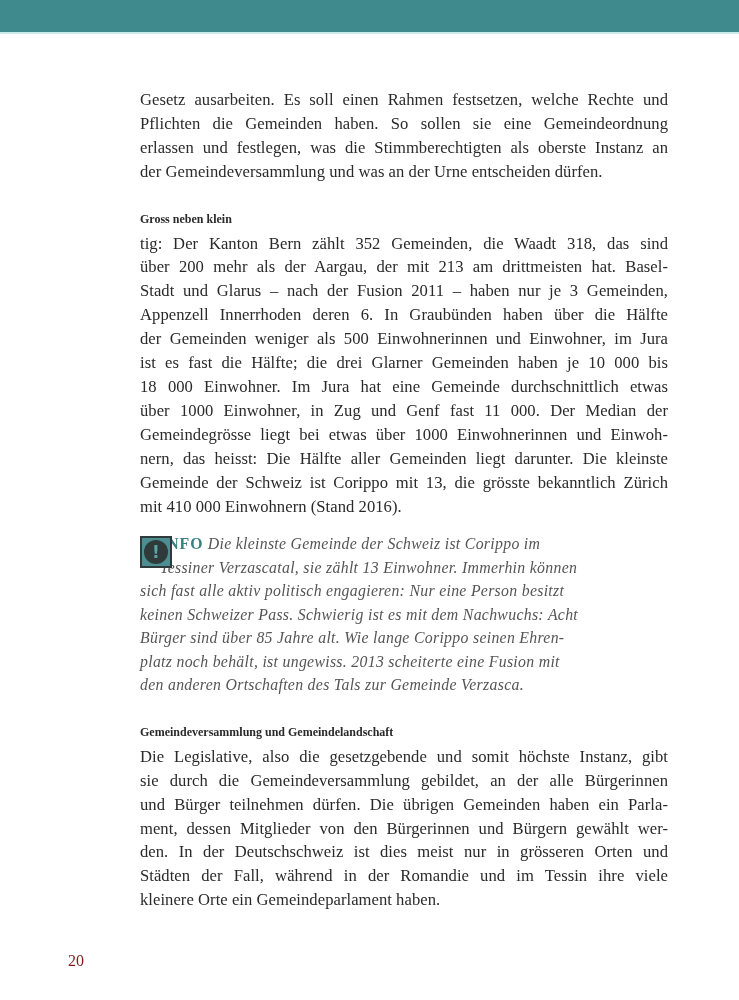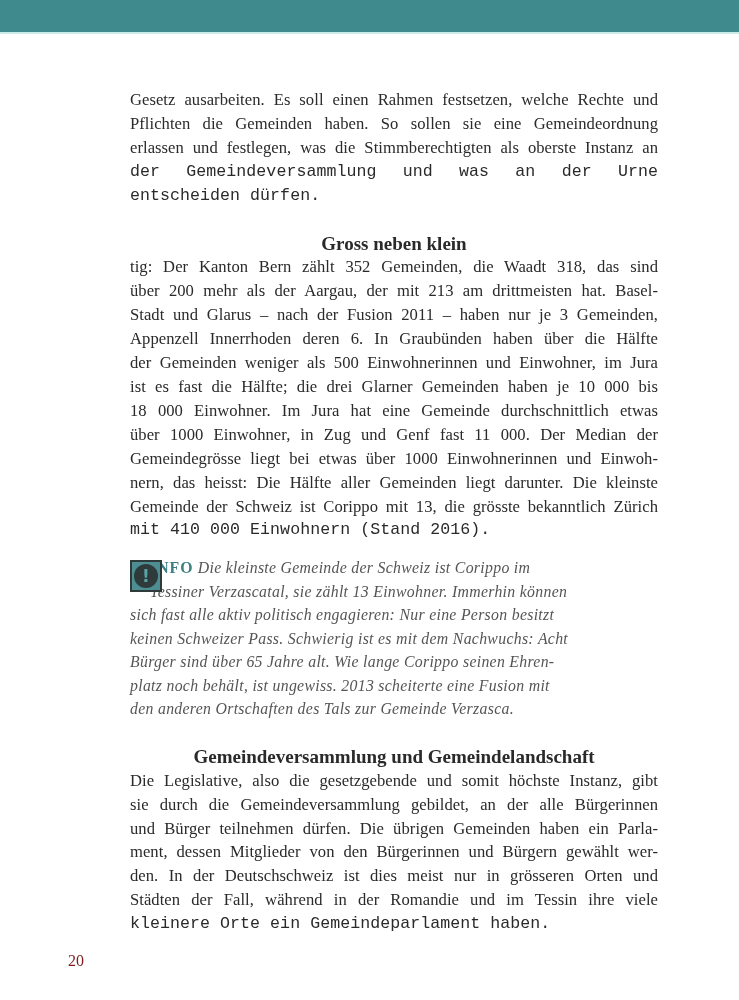--- a/index.html
+++ b/index.html
@@ -1,24 +1,24 @@
 <!DOCTYPE html>
 <html><head>
 <meta charset="utf-8">
 <style>
   html, body { margin:0; padding:0; }
   body { width:739px; height:1000px; background:#ffffff; position:relative; overflow:hidden;
          font-family:"Liberation Serif", "DejaVu Serif", serif; color:#2a2a2a; }
   .topbar { position:absolute; left:0; top:0; width:739px; height:32px; background:#3e8a8c;
             border-bottom:2px solid #c9ece9; }
-  .content { position:absolute; left:130px; top:88px; width:528px; }
+  .content { position:absolute; left:140px; top:88px; width:528px; }
   p.body { margin:0; font-size:16.6px; line-height:23.9px; text-align:justify; letter-spacing:0.05px; }
   p.body span { display:block; text-align:justify; text-align-last:justify; }
-  p.body span.last { text-align-last:left;font-family:Liberation Mono, monospace; }
-  h3 { margin:0; font-size:19px; line-height:23.9px; font-weight:bold;text-align:center; }
+  p.body span.last { text-align-last:left; }
+  h3 { margin:0; font-size:12px; line-height:23.9px; font-weight:bold; }
   .gap { height:24px; }
   .info { position:relative; margin-top:14px; margin-bottom:0; font-style:italic; color:#555; font-size:15.8px; line-height:23.5px; letter-spacing:0.3px; }
   .info span { display:block; }
   .info .ind { padding-left:20px; }
   .info-icon { position:absolute; left:0; top:4px; width:32px; height:32px; background:#4c8e91; border:2px solid #2f3b3b; box-sizing:border-box; display:flex; align-items:center; justify-content:center; }
   .info-icon .circle { width:24px; height:24px; border-radius:50%; background:#2f3b3b; color:#5aa3a5; font-weight:bold; font-style:normal; font-family:"DejaVu Sans", sans-serif; font-size:17px; line-height:24px; text-align:center; }
   .info-label { font-style:normal; font-weight:bold; color:#3b7f82; letter-spacing:1px; }
   .pagenum { position:absolute; left:68px; top:952px; font-size:16px; color:#7f1d1d; }
 </style>
 </head>
@@ -53,21 +53,21 @@
   </p>
 
   <div class="info">
     <div class="info-icon">
         <div class="circle">!</div>
       </div>
     <span class="ind"><span class="info-label" style="display:inline">INFO</span> <span style="display:inline">Die kleinste Gemeinde der Schweiz ist Corippo im</span></span>
     <span class="ind">Tessiner Verzascatal, sie zählt 13 Einwohner. Immerhin können</span>
     <span>sich fast alle aktiv politisch engagieren: Nur eine Person besitzt</span>
     <span>keinen Schweizer Pass. Schwierig ist es mit dem Nachwuchs: Acht</span>
-    <span>Bürger sind über 65 Jahre alt. Wie lange Corippo seinen Ehren-</span>
+    <span>Bürger sind über 85 Jahre alt. Wie lange Corippo seinen Ehren-</span>
     <span>platz noch behält, ist ungewiss. 2013 scheiterte eine Fusion mit</span>
     <span>den anderen Ortschaften des Tals zur Gemeinde Verzasca.</span>
   </div>
 
   <div class="gap"></div>
 
   <h3>Gemeindeversammlung und Gemeindelandschaft</h3>
   <p class="body">
     <span>Die Legislative, also die gesetzgebende und somit höchste Instanz, gibt</span>
     <span>sie durch die Gemeindeversammlung gebildet, an der alle Bürgerinnen</span>

